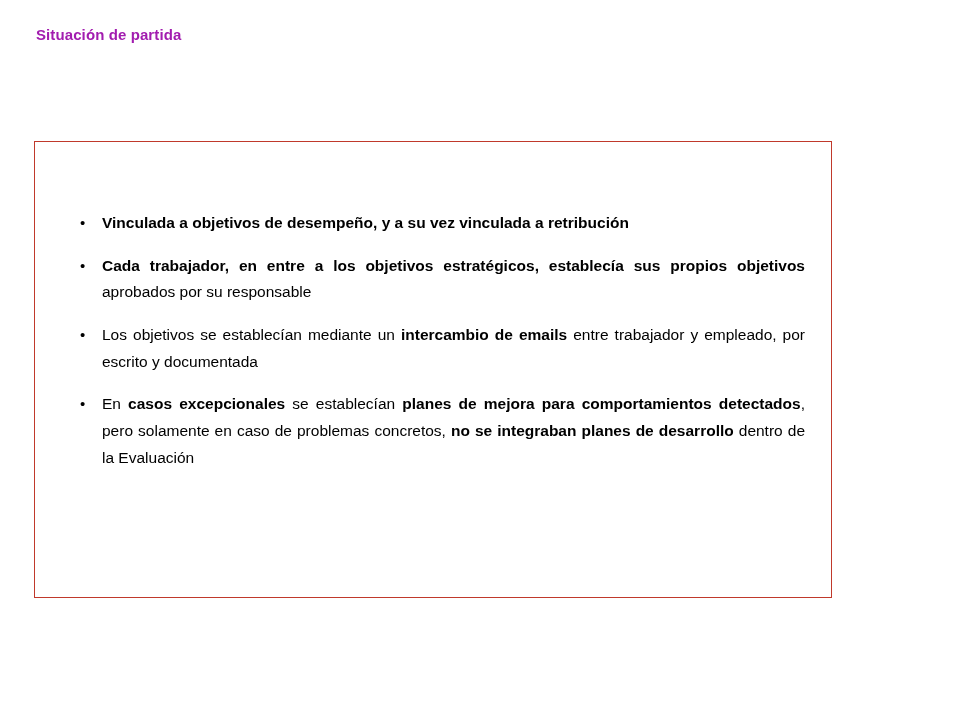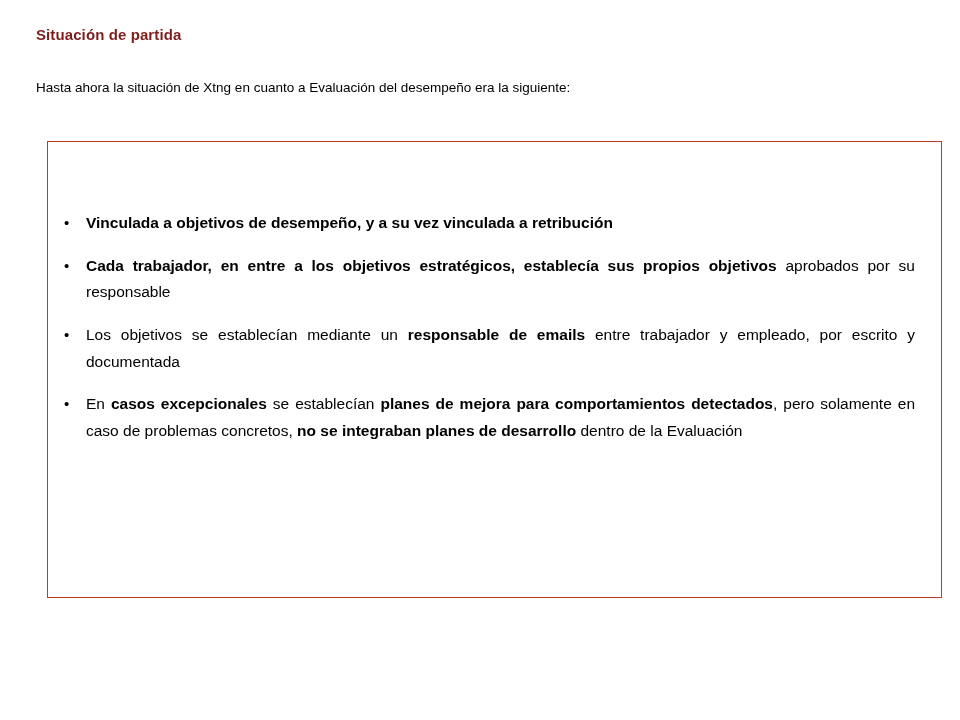--- a/index.html
+++ b/index.html
@@ -19,39 +19,40 @@
     width: 960px;
     height: 720px;
     box-sizing: border-box;
   }
   .slide-title {
     position: absolute;
     left: 36px;
     top: 26px;
     font-size: 15px;
     font-weight: bold;
-    color: #7f1d1d;
+    color: #a21caf;
     letter-spacing: 0.1px;
   }
   .slide-subtitle {
     position: absolute;
     left: 36px;
     top: 80px;
     font-size: 13.5px;
     color: #000000;
   }
   .content-box {
     position: absolute;
-    left: 47px;
+    left: 34px;
     top: 141px;
-    width: 895px;
+    width: 798px;
     height: 457px;
     border: 1.5px solid #c0392b;
     box-sizing: border-box;
     background: #ffffff;
+    padding-left: 29px;
   }
   .bullet-list {
     margin: 0;
     padding: 68px 26px 0 8px;
     list-style: none;
   }
   .bullet-item {
     position: relative;
     display: block;
     padding-left: 30px;
@@ -78,24 +79,23 @@
     font-weight: bold;
   }
 </style>
 </head>
 <body>
 
 <div class="slide">
 
   <div class="slide-title">Situación de partida</div>
 
-  <div class="slide-subtitle">Hasta ahora la situación de Xtng en cuanto a Evaluación del desempeño era la siguiente:</div>
 
   <div class="content-box">
     <ul class="bullet-list">
       <li class="bullet-item"><b>Vinculada a objetivos de desempeño, y a su vez vinculada a retribución</b></li>
       <li class="bullet-item"><b>Cada trabajador, en entre a los objetivos estratégicos, establecía sus propios objetivos</b> aprobados por su responsable</li>
-      <li class="bullet-item">Los objetivos se establecían mediante un <b>responsable de emails</b> entre trabajador y empleado,  por escrito y documentada</li>
+      <li class="bullet-item">Los objetivos se establecían mediante un <b>intercambio de emails</b> entre trabajador y empleado,  por escrito y documentada</li>
       <li class="bullet-item">En <b>casos excepcionales</b> se establecían <b>planes de mejora para comportamientos detectados</b>, pero solamente en caso de problemas concretos, <b>no se integraban planes de desarrollo</b> dentro de la Evaluación</li>
     </ul>
   </div>
 
 </div>
 
 </body></html>

